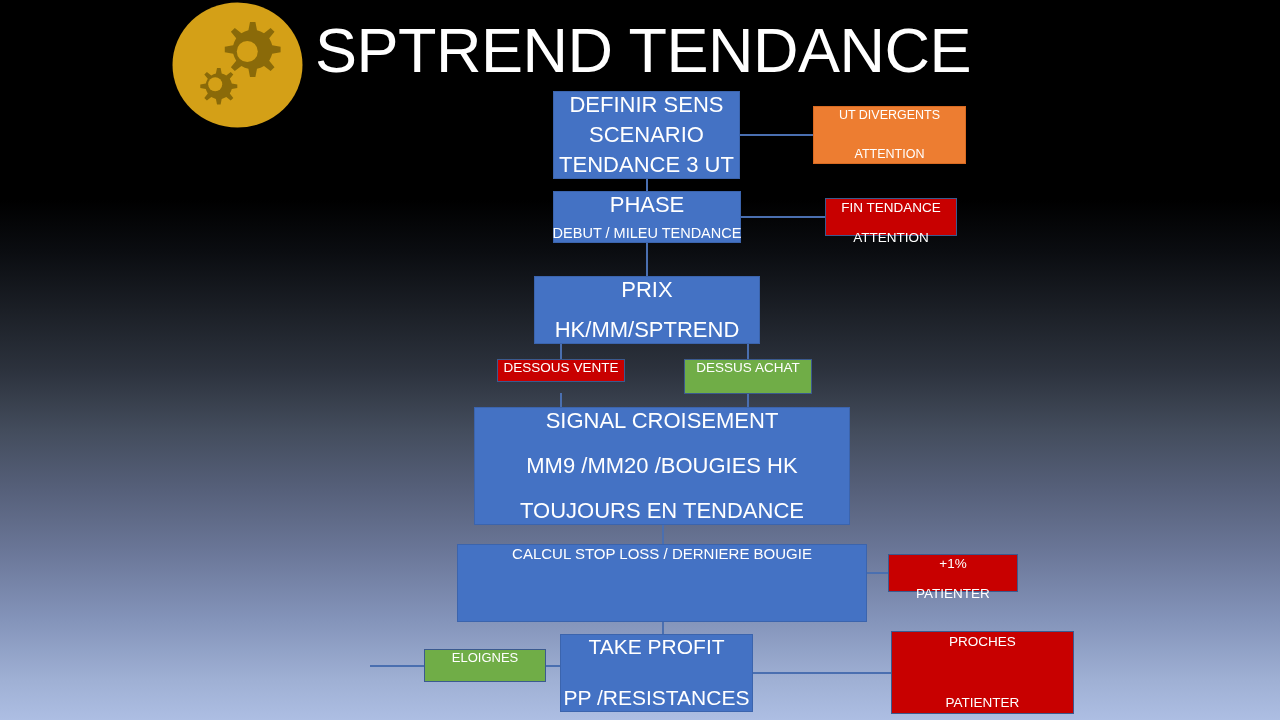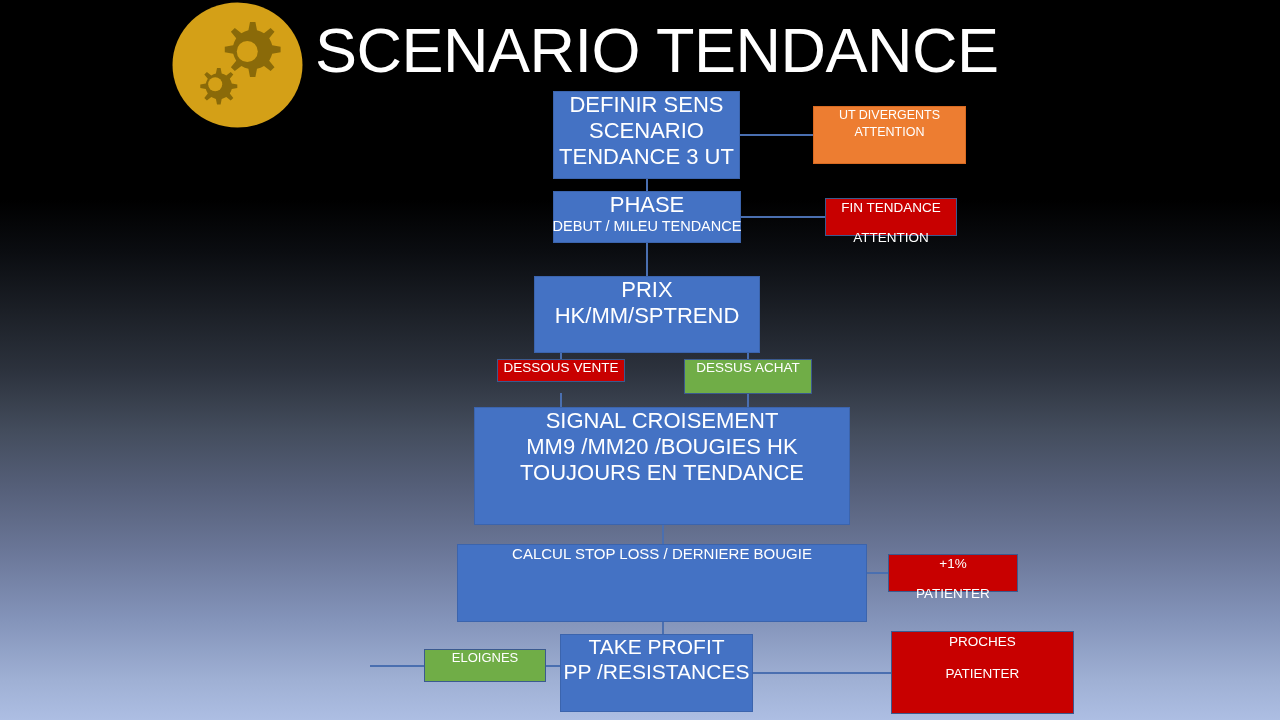--- a/index.html
+++ b/index.html
@@ -58,21 +58,21 @@
   }
   .conn.v { width: 2px; }
   .conn.h { height: 2px; }
 
   
   .node {
     position: absolute;
     display: flex;
     flex-direction: column;
     align-items: center;
-    justify-content: flex-start;
+    justify-content: space-between;
     text-align: center;
     color: #ffffff;
     line-height: 1.18;
   }
   .node .ln { display: block; white-space: nowrap; }
 
   .blue {
     background: #4472c4;
     border: 1px solid #3b64ad;
   }
@@ -92,21 +92,21 @@
 
   
   #n-definir-sens { left: 553px; top: 91px; width: 187px; height: 88px; font-size: 22px; }
   #n-ut-divergents { left: 813px; top: 106px; width: 153px; height: 58px; font-size: 12.5px; line-height: 1.35; }
 
   #n-phase { left: 553px; top: 191px; width: 188px; height: 52px; }
   #n-phase .head { font-size: 22px; }
   #n-phase .sub  { font-size: 14.5px; }
   #n-fin-tendance { left: 825px; top: 198px; width: 132px; height: 38px; font-size: 13.5px; line-height: 1.3; }
 
-  #n-prix { left: 534px; top: 276px; width: 226px; height: 77px; font-size: 22px; }
+  #n-prix { left: 534px; top: 276px; width: 226px; height: 68px; font-size: 22px; }
 
   #n-dessous-vente { left: 497px; top: 359px; width: 128px; height: 23px; font-size: 13.5px; }
   #n-dessus-achat  { left: 684px; top: 359px; width: 128px; height: 35px; font-size: 13.5px; }
 
   #n-signal { left: 474px; top: 407px; width: 376px; height: 118px; font-size: 22px; }
 
   #n-stoploss { left: 457px; top: 544px; width: 410px; height: 78px; font-size: 15px; }
   #n-plus1 { left: 888px; top: 554px; width: 130px; height: 38px; font-size: 13.5px; line-height: 1.3; }
 
   #n-take-profit { left: 560px; top: 634px; width: 193px; height: 78px; font-size: 21px; }
@@ -138,21 +138,21 @@
 
         <path d="M78 20 l5.4 0 1.6 8.3 a27 27 0 0 1 7 2.9 l6.6-5.2 3.9 3.8 -5.3 6.5 a27 27 0 0 1 3 7 l8.4 1.5 0 5.4 -8.4 1.6 a27 27 0 0 1 -3 7 l5.3 6.5 -3.9 3.8 -6.6-5.2 a27 27 0 0 1 -7 2.9 l-1.6 8.3 -5.4 0 -1.6-8.3 a27 27 0 0 1 -7-2.9 l-6.6 5.2 -3.9-3.8 5.3-6.5 a27 27 0 0 1 -3-7 l-8.4-1.6 0-5.4 8.4-1.5 a27 27 0 0 1 3-7 l-5.3-6.5 3.9-3.8 6.6 5.2 a27 27 0 0 1 7-2.9 z"></path>
         <circle cx="75.3" cy="49.5" r="10.5" fill="#D4A017"></circle>
 
         <path d="M45 66 l3.6 0 1.1 5.5 a18 18 0 0 1 4.6 1.9 l4.4-3.4 2.6 2.5 -3.5 4.3 a18 18 0 0 1 2 4.6 l5.5 1 0 3.6 -5.5 1 a18 18 0 0 1 -2 4.6 l3.5 4.3 -2.6 2.5 -4.4-3.4 a18 18 0 0 1 -4.6 1.9 l-1.1 5.5 -3.6 0 -1.1-5.5 a18 18 0 0 1 -4.6-1.9 l-4.4 3.4 -2.6-2.5 3.5-4.3 a18 18 0 0 1 -2-4.6 l-5.5-1 0-3.6 5.5-1 a18 18 0 0 1 2-4.6 l-3.5-4.3 2.6-2.5 4.4 3.4 a18 18 0 0 1 4.6-1.9 z"></path>
         <circle cx="43.2" cy="82.2" r="7" fill="#D4A017"></circle>
       </g>
     </svg>
   </div>
 
-  <div class="title">SCENARIO TENDANCE</div>
+  <div class="title">SPTREND TENDANCE</div>
 
   <div class="conn h" style="left:740px; top:134px; width:74px;"></div>
   <div class="conn v" style="left:646px; top:179px; height:13px;"></div>
 
   <div class="conn h" style="left:741px; top:216px; width:85px;"></div>
   <div class="conn v" style="left:646px; top:243px; height:34px;"></div>
 
   <div class="conn v" style="left:560px; top:344px; height:16px;"></div>
   <div class="conn v" style="left:747px; top:344px; height:16px;"></div>
 

